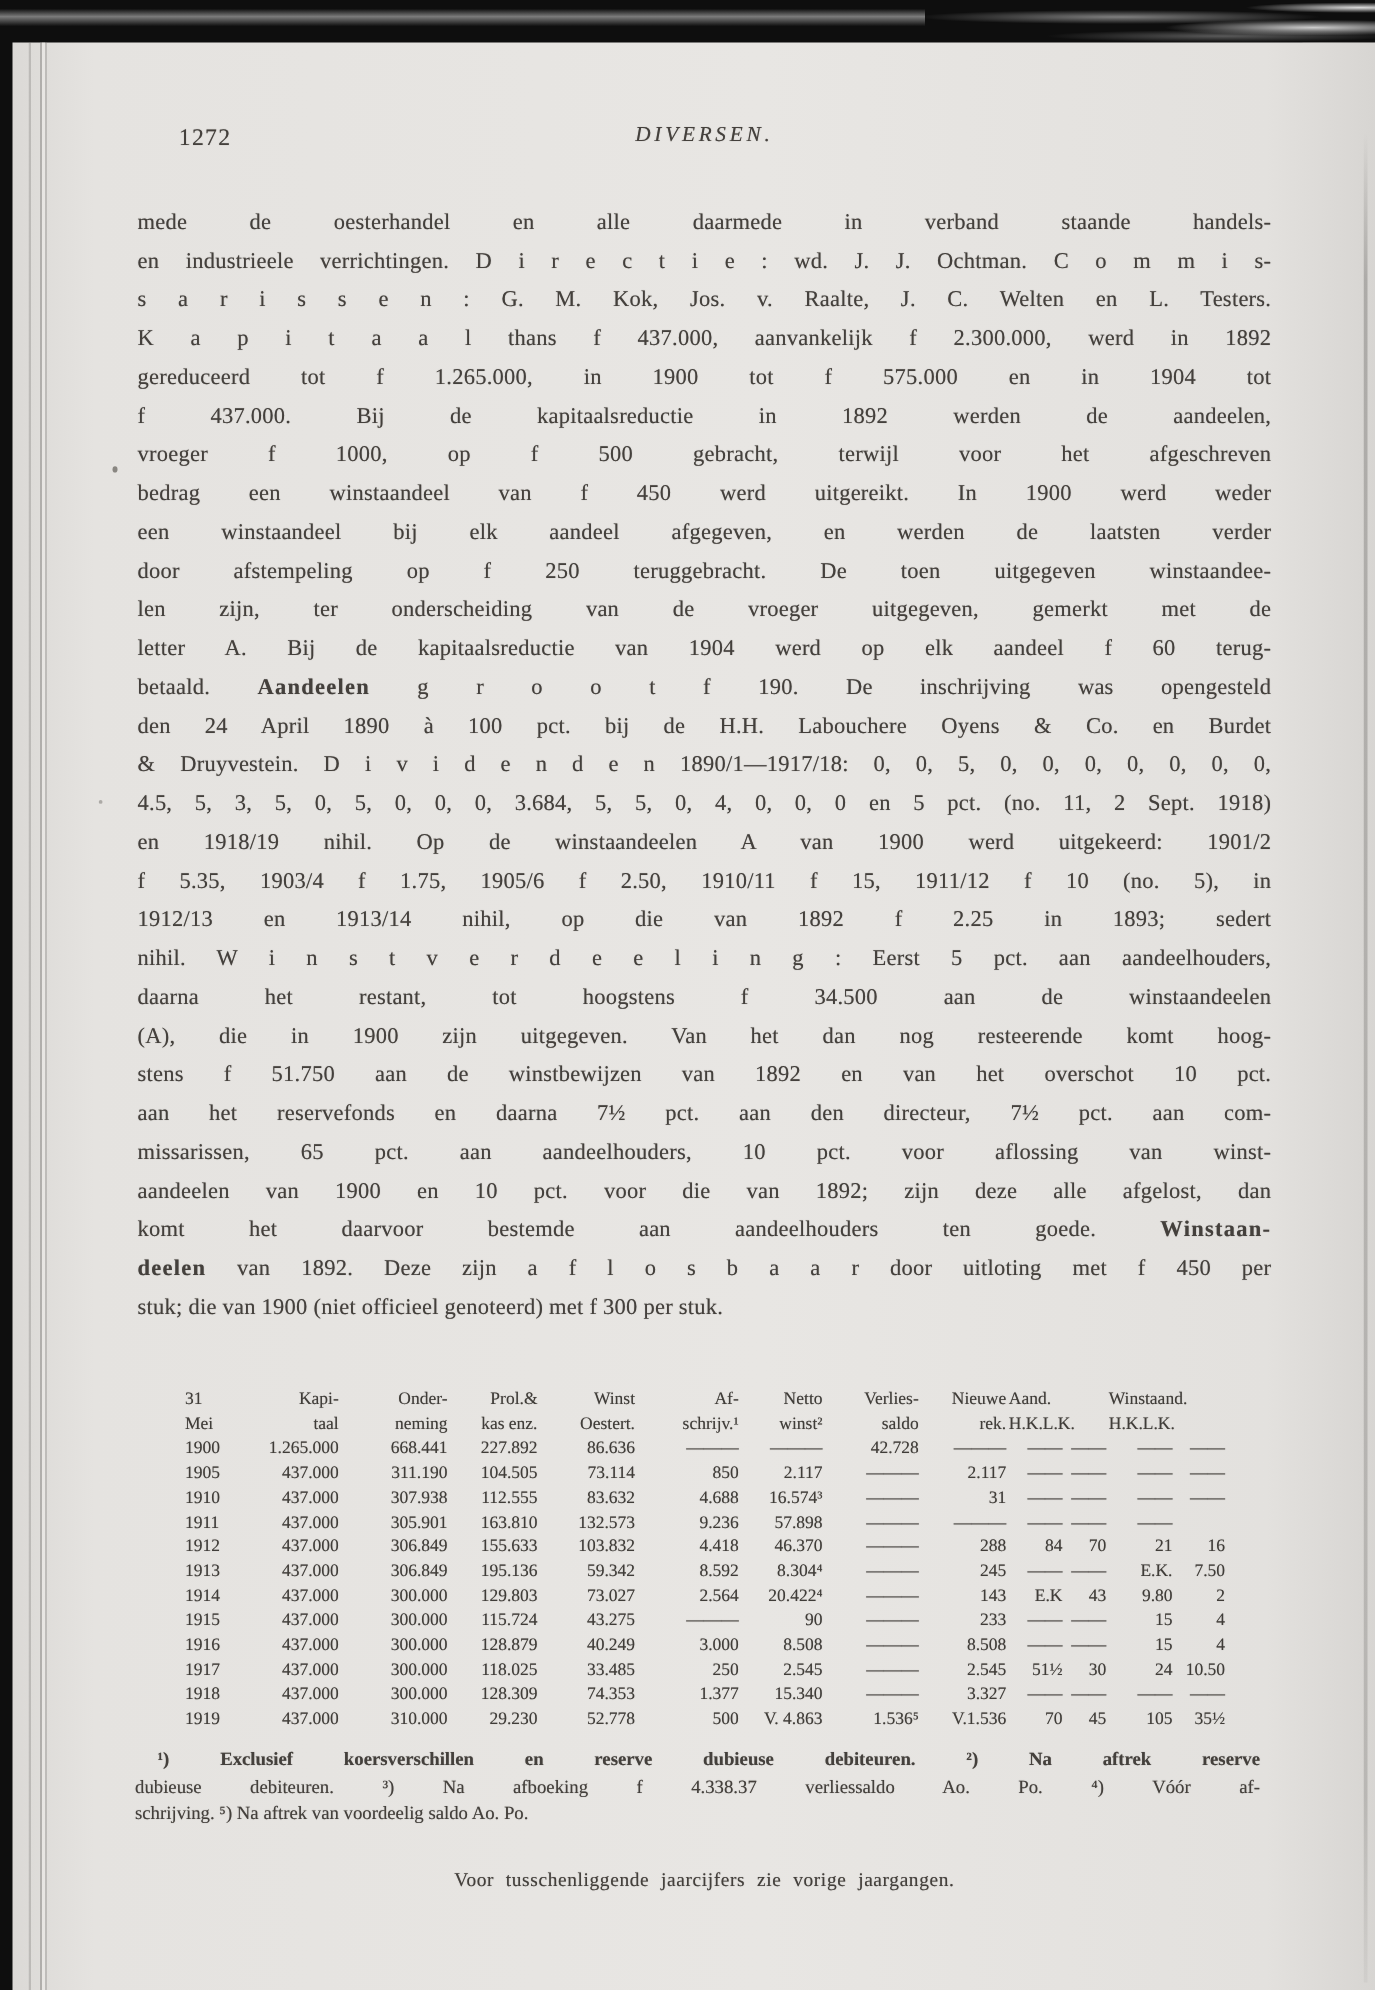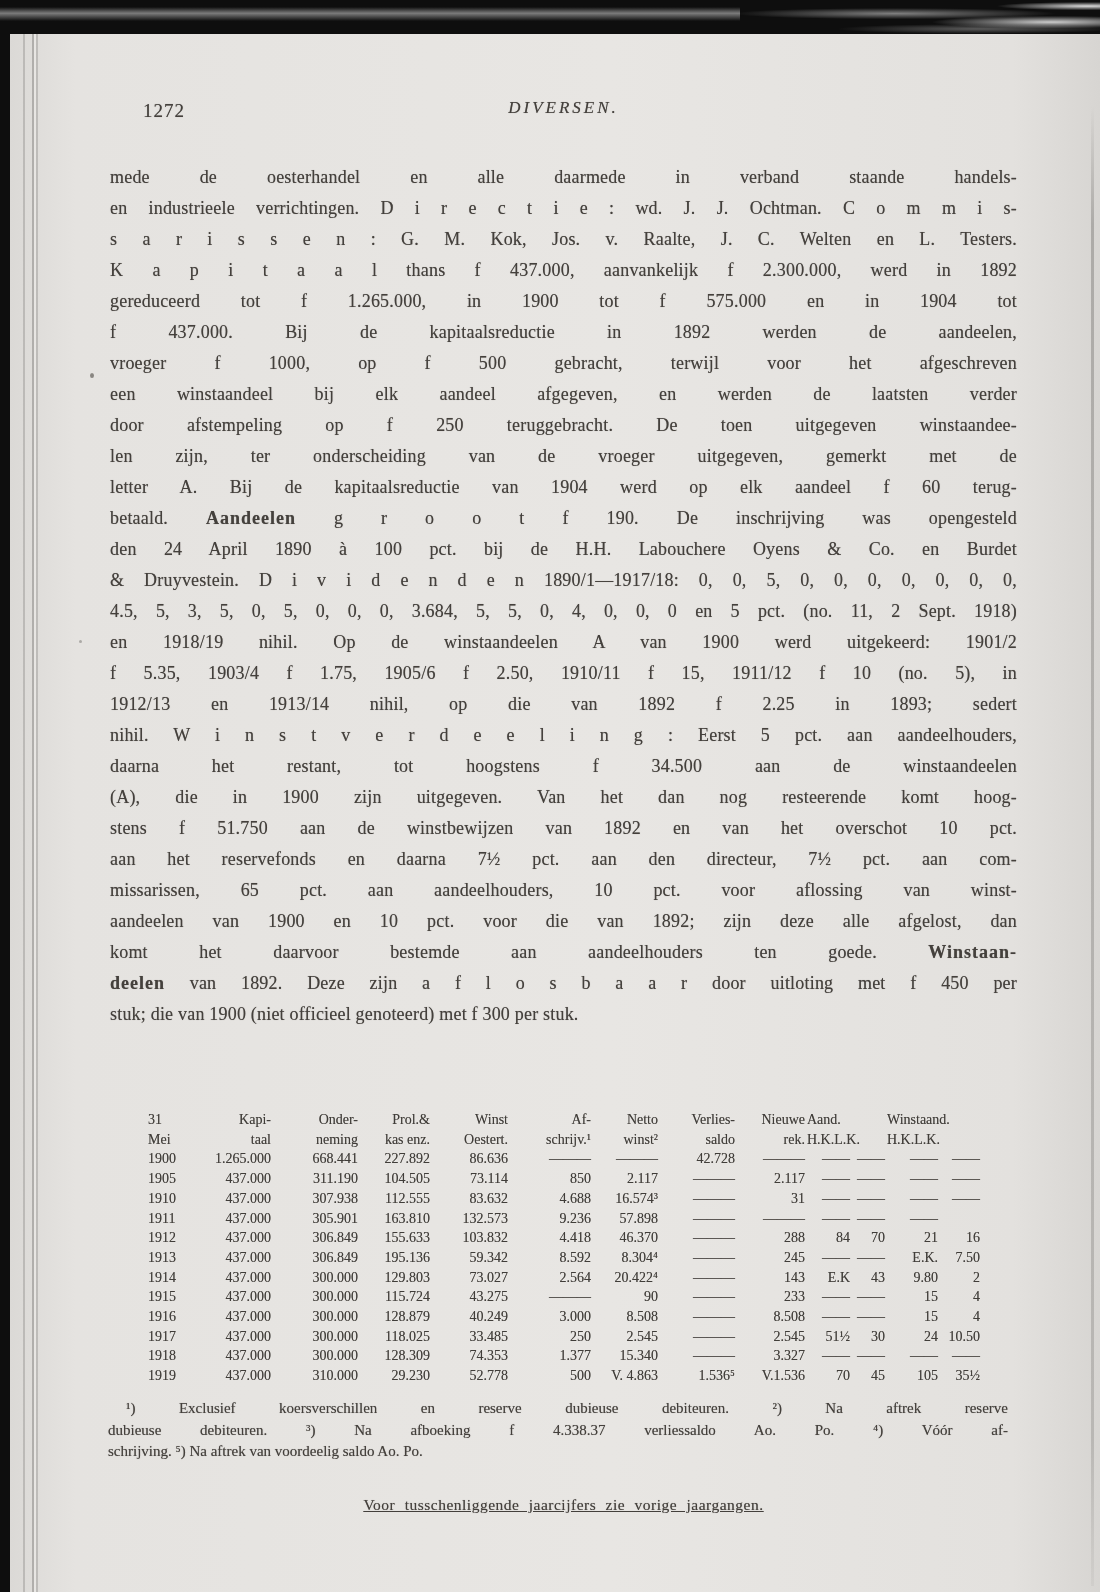--- a/index.html
+++ b/index.html
@@ -46,23 +46,23 @@
   
   .tbl{position:absolute;left:136px;top:1076px;font-size:14px;line-height:19.7px;color:#403d39;
     text-shadow:0 0 0.6px rgba(64,61,57,.5);}
   .tr{display:grid;grid-template-columns:46px 81px 87px 72px 78px 83px 67px 77px 70px 45px 35px 53px 42px;}
   .td{text-align:right;white-space:nowrap;padding-right:2px;}
   .c1{text-align:left;padding-left:2px;}
   .sp2{grid-column:span 2;text-align:left;}
   
   .fnotes{position:absolute;left:98px;top:1364px;width:900px;font-size:15px;line-height:21.5px;}
   .fn.j{text-align:justify;text-align-last:justify;}
-  .fn.first{text-indent:18px;}
+  .fn.first{text-indent:18px;font-weight:bold;}
   .bottomnote{position:absolute;left:100px;top:1462px;width:907px;text-align:center;
-    font-size:15.5px;letter-spacing:.5px;word-spacing:5px;text-decoration:underline;}
+    font-size:15.5px;letter-spacing:.5px;word-spacing:5px;}
 </style>
 </head>
 <body>
 
 <div class="top-band"></div>
 <div class="top-streak"></div>
 <div class="top-wisps"></div>
 <div class="corner-curl"></div>
 
 <div class="page">
@@ -77,20 +77,21 @@
   </div>
 
   <div class="para ink">
     <div class="ln"><span>mede de oesterhandel en alle daarmede in verband staande handels-</span><b class="bld"></b><span></span></div>
     <div class="ln"><span>en industrieele verrichtingen. D i r e c t i e : wd. J. J. Ochtman. C o m m i s-</span><b class="bld"></b><span></span></div>
     <div class="ln"><span>s a r i s s e n : G. M. Kok, Jos. v. Raalte, J. C. Welten en L. Testers.</span><b class="bld"></b><span></span></div>
     <div class="ln"><span>K a p i t a a l thans f 437.000, aanvankelijk f 2.300.000, werd in 1892</span><b class="bld"></b><span></span></div>
     <div class="ln"><span>gereduceerd tot f 1.265.000, in 1900 tot f 575.000 en in 1904 tot</span><b class="bld"></b><span></span></div>
     <div class="ln"><span>f 437.000. Bij de kapitaalsreductie in 1892 werden de aandeelen,</span><b class="bld"></b><span></span></div>
     <div class="ln"><span>vroeger f 1000, op f 500 gebracht, terwijl voor het afgeschreven</span><b class="bld"></b><span></span></div>
+    <div class="ln"><span>bedrag een winstaandeel van f 450 werd uitgereikt. In 1900 werd weder</span><b class="bld"></b><span></span></div>
     <div class="ln"><span>een winstaandeel bij elk aandeel afgegeven, en werden de laatsten verder</span><b class="bld"></b><span></span></div>
     <div class="ln"><span>door afstempeling op f 250 teruggebracht. De toen uitgegeven winstaandee-</span><b class="bld"></b><span></span></div>
     <div class="ln"><span>len zijn, ter onderscheiding van de vroeger uitgegeven, gemerkt met de</span><b class="bld"></b><span></span></div>
     <div class="ln"><span>letter A. Bij de kapitaalsreductie van 1904 werd op elk aandeel f 60 terug-</span><b class="bld"></b><span></span></div>
     <div class="ln"><span>betaald. </span><b class="bld">Aandeelen</b><span> g r o o t f 190. De inschrijving was opengesteld</span></div>
     <div class="ln"><span>den 24 April 1890 à 100 pct. bij de H.H. Labouchere Oyens &amp; Co. en Burdet</span><b class="bld"></b><span></span></div>
     <div class="ln"><span>&amp; Druyvestein. D i v i d e n d e n 1890/1—1917/18: 0, 0, 5, 0, 0, 0, 0, 0, 0, 0,</span><b class="bld"></b><span></span></div>
     <div class="ln"><span>4.5, 5, 3, 5, 0, 5, 0, 0, 0, 3.684, 5, 5, 0, 4, 0, 0, 0 en 5 pct. (no. 11, 2 Sept. 1918)</span><b class="bld"></b><span></span></div>
     <div class="ln"><span>en 1918/19 nihil. Op de winstaandeelen A van 1900 werd uitgekeerd: 1901/2</span><b class="bld"></b><span></span></div>
     <div class="ln"><span>f 5.35, 1903/4 f 1.75, 1905/6 f 2.50, 1910/11 f 15, 1911/12 f 10 (no. 5), in</span><b class="bld"></b><span></span></div>

